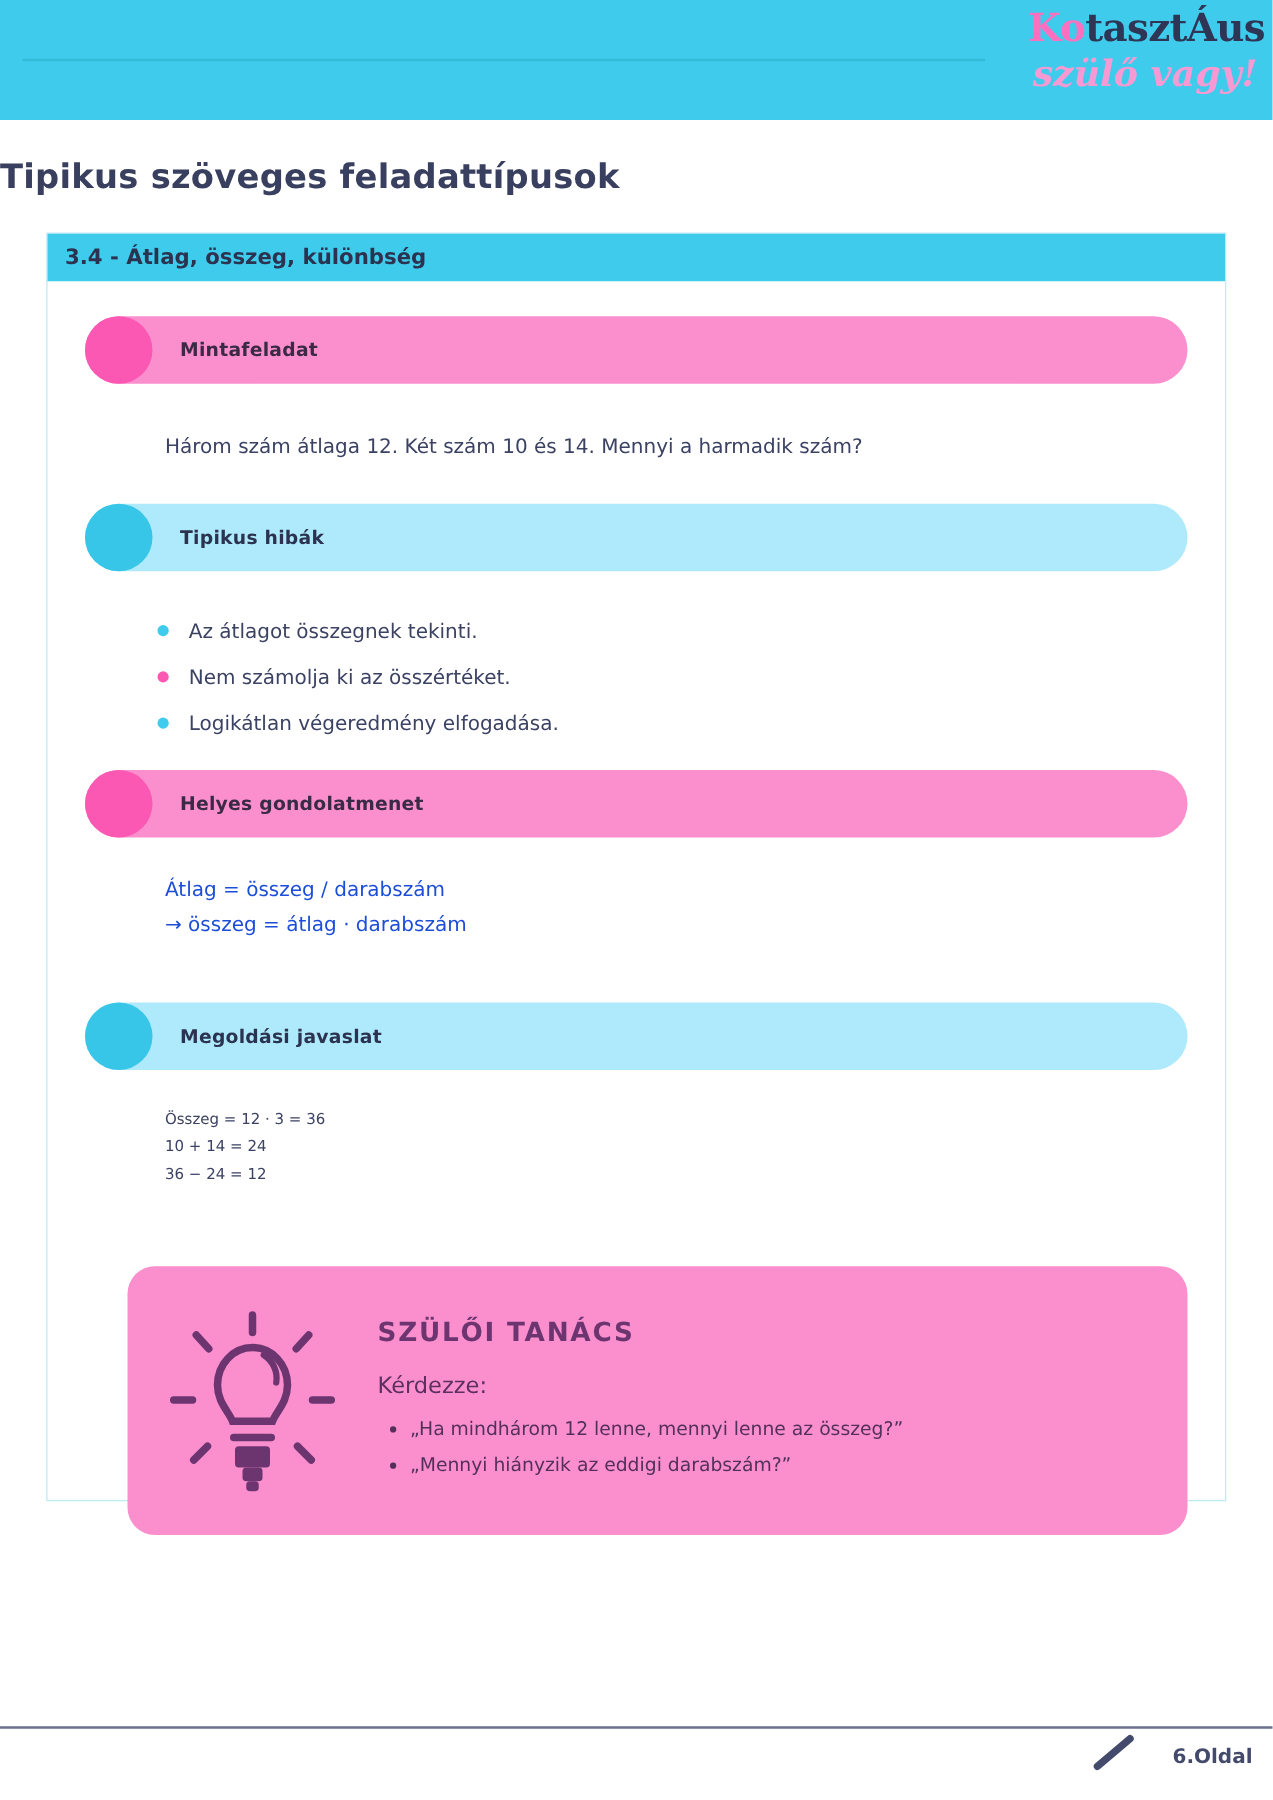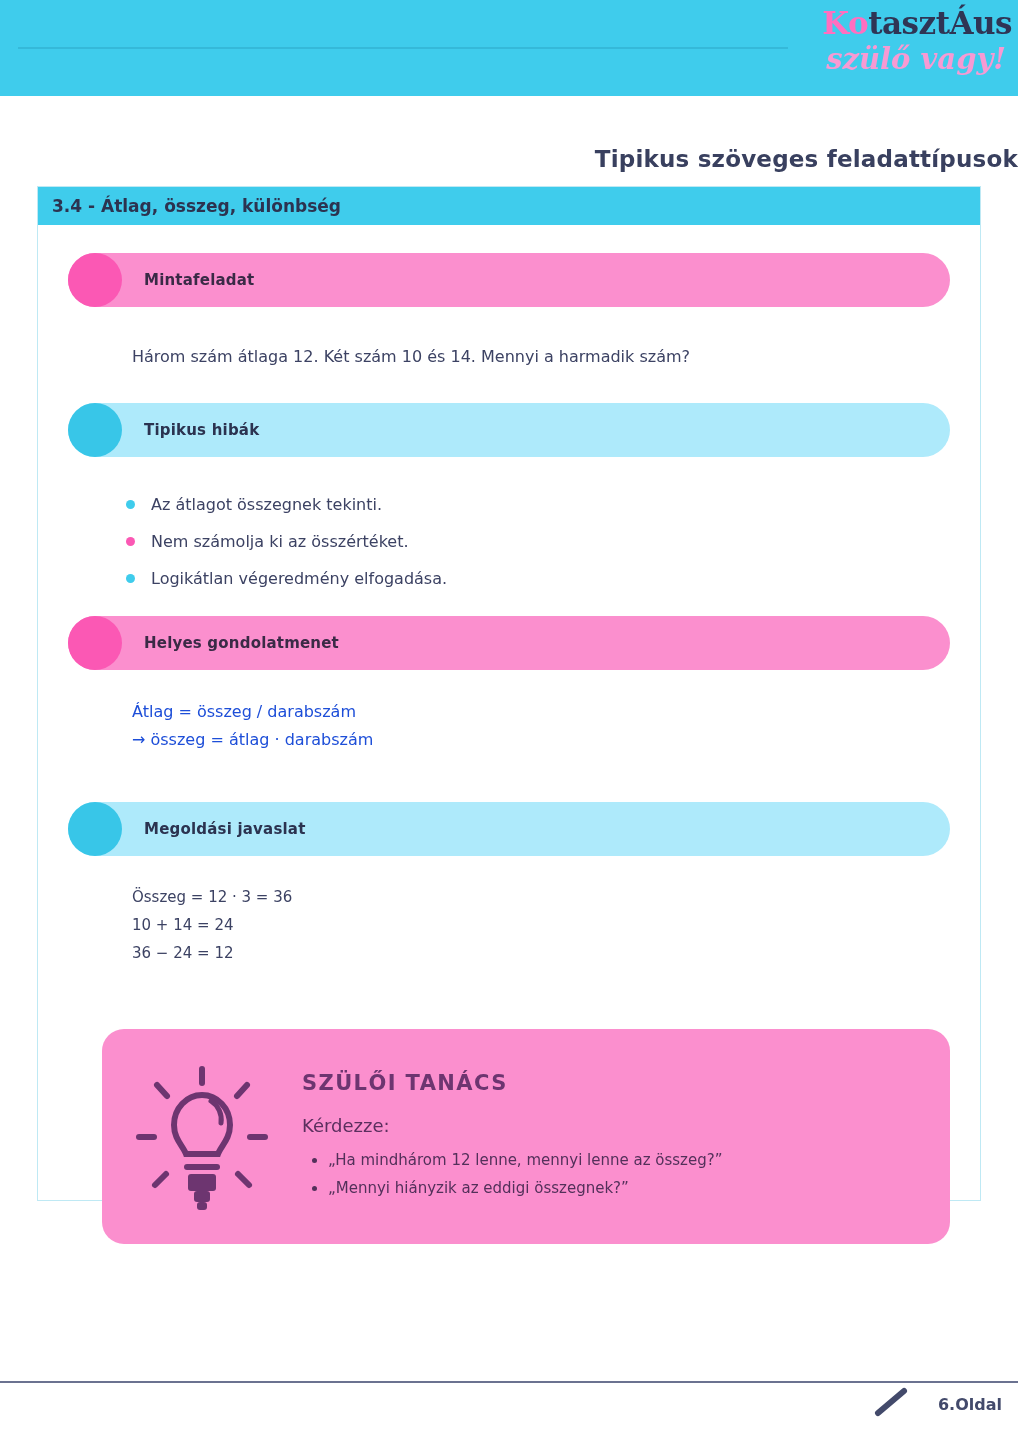--- a/index.html
+++ b/index.html
@@ -67,26 +67,25 @@
     margin-right: 6px;
     white-space: nowrap;
   }
 
   
   .page-title {
     position: absolute;
     top: 126px;
     left: 0;
     width: 1018px;
-    text-align: right;
-    font-size: 23px;
+    text-align: left;
+    font-size: 27px;
     font-weight: 700;
     color: #39405f;
     letter-spacing: 0.2px;
-    margin-top: 20px;
   }
 
   
   .card {
     position: absolute;
     left: 37px;
     top: 186px;
     width: 944px;
     height: 1015px;
     border: 1px solid #bfe9f4;
@@ -166,21 +165,21 @@
     flex: 0 0 9px;
   }
   .formula {
     font-size: 16px;
     color: #1d4ed8;
     margin: 28px 0 0 64px;
     line-height: 1.75;
     white-space: pre-line;
   }
   .calc {
-    font-size: 15px;
+    font-size: 12px;
     color: #3c4263;
     margin: 28px 0 0 64px;
     line-height: 1.85;
     white-space: pre-line;
   }
 
   
   .tipbox {
     position: relative;
     margin: 62px 0 0 34px;
@@ -326,21 +325,21 @@
           <rect x="61" y="117" width="28" height="17" rx="3" fill="#6d3570"></rect>
           <rect x="67" y="134" width="16" height="11" rx="3" fill="#6d3570"></rect>
           <rect x="70" y="145" width="10" height="8" rx="3" fill="#6d3570"></rect>
         </svg>
       </div>
       <div class="tip-content">
         <div class="tip-title">SZÜLŐI TANÁCS</div>
         <div class="tip-lead">Kérdezze:</div>
         <ul class="tip-list">
           <li>„Ha mindhárom 12 lenne, mennyi lenne az összeg?”</li>
-          <li>„Mennyi hiányzik az eddigi összegnek?”</li>
+          <li>„Mennyi hiányzik az eddigi darabszám?”</li>
         </ul>
       </div>
     </div>
 
   </div>
 </div>
 
 <div class="footer-rule"></div>
 <div class="footer-right">
   <span>

